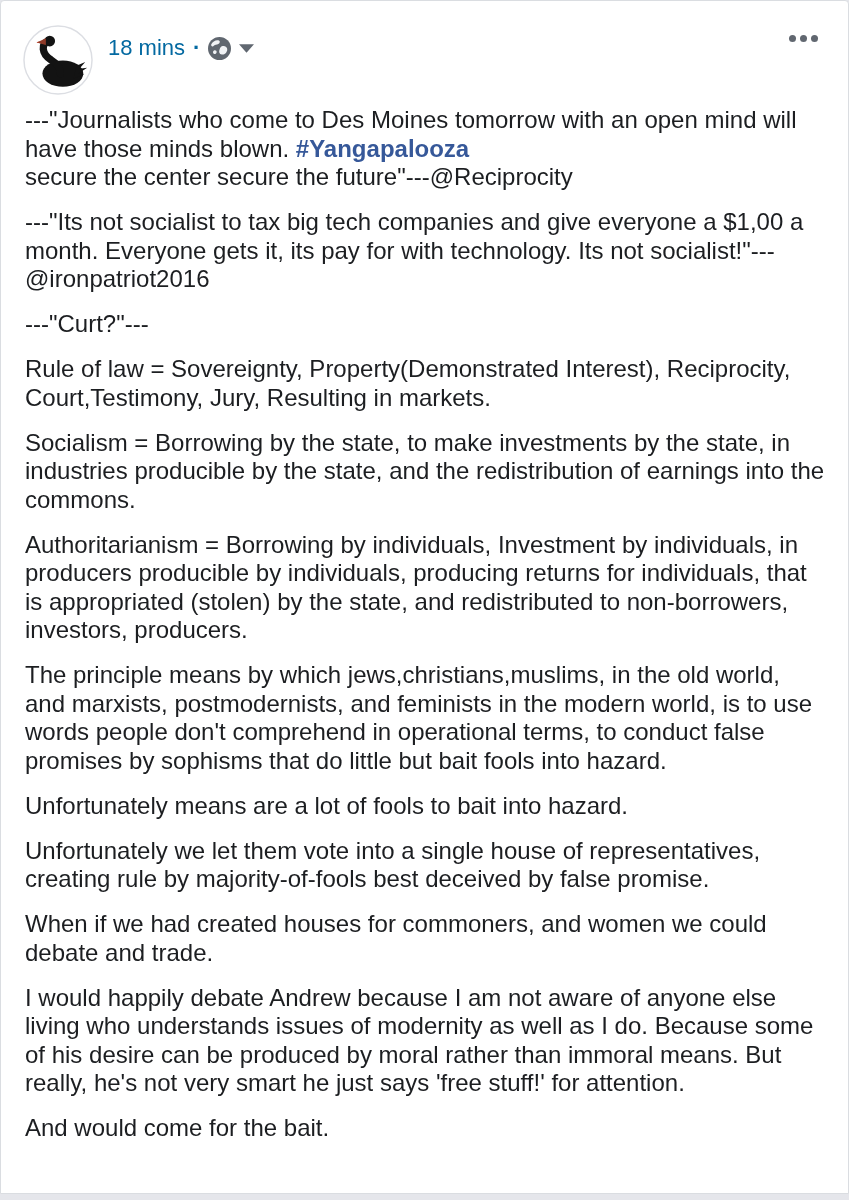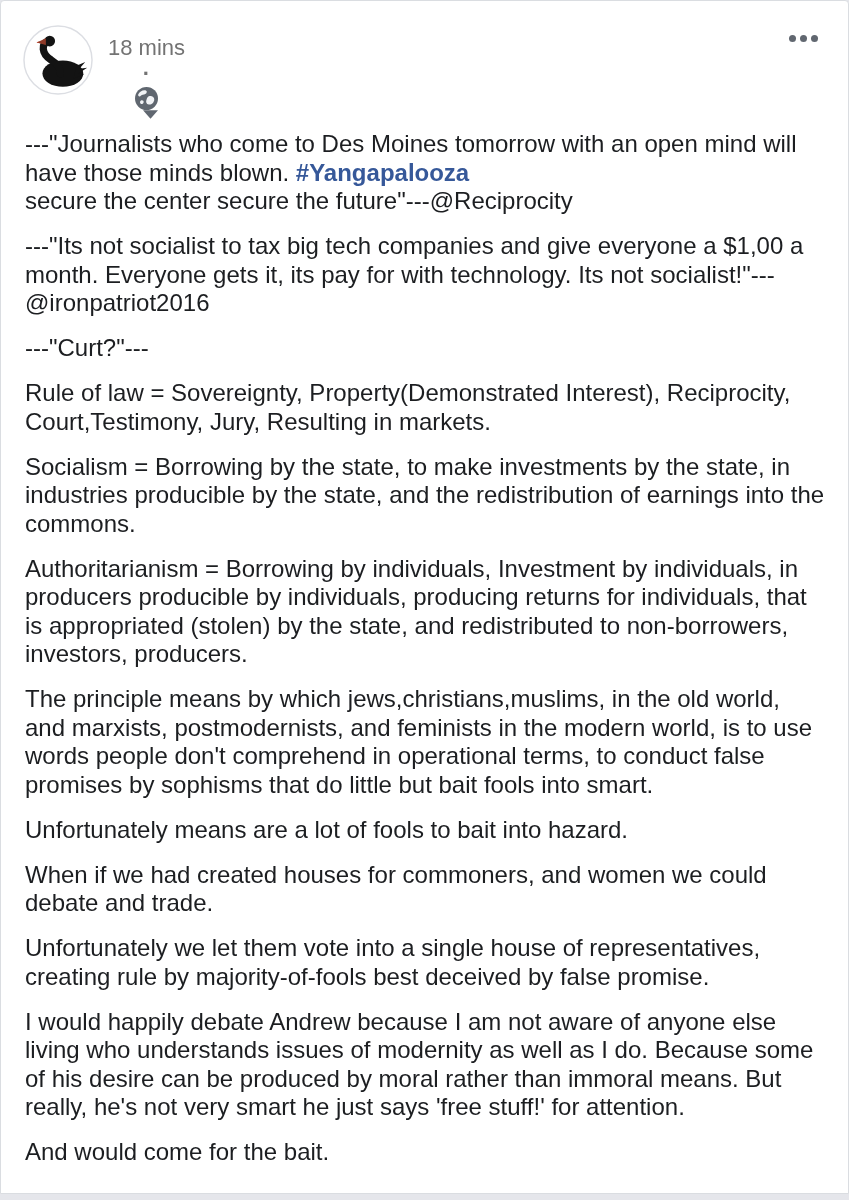--- a/index.html
+++ b/index.html
@@ -45,22 +45,21 @@
     text-decoration: none;
     line-height: 1.15;
     display: inline-block;
     cursor: pointer;
   }
   .meta-row {
     margin-top: 7px;
     display: flex;
     align-items: center;
     font-size: 22px;
-    color: #737373;
-    flex-direction: column;
+    color: #0369a1;
   }
   .meta-row .sep {
     margin: 0 8px;
     font-weight: bold;
   }
   .meta-timestamp { cursor: pointer; }
   .globe-wrap { display: inline-flex; align-items: center; }
   .globe-wrap svg { display: block; }
   .caret-wrap { margin-left: 8px; display: inline-flex; align-items: center; cursor: pointer; }
   .options-menu {
@@ -141,22 +140,22 @@
       </div>
     </header>
 
     <div class="post-body">
       <p><span>---"Journalists who come to Des Moines tomorrow with an open mind will have those minds blown. </span><a class="hashtag">#Yangapalooza</a><br><span>secure the center secure the future"---@Reciprocity</span></p>
       <p>---"Its not socialist to tax big tech companies and give everyone a $1,00 a month. Everyone gets it, its pay for with technology. Its not socialist!"---@ironpatriot2016</p>
       <p>---"Curt?"---</p>
       <p>Rule of law = Sovereignty, Property(Demonstrated Interest), Reciprocity, Court,Testimony, Jury, Resulting in markets.</p>
       <p>Socialism = Borrowing by the state, to make investments by the state, in industries producible by the state, and the redistribution of earnings into the commons.</p>
       <p>Authoritarianism = Borrowing by individuals, Investment by individuals, in producers producible by individuals, producing returns for individuals, that is appropriated (stolen) by the state, and redistributed to non-borrowers, investors, producers.</p>
-      <p>The principle means by which jews,christians,muslims, in the old world, and marxists, postmodernists, and feminists in the modern world, is to use words people don't comprehend in operational terms, to conduct false promises by sophisms that do little but bait fools into smart.</p>
+      <p>The principle means by which jews,christians,muslims, in the old world, and marxists, postmodernists, and feminists in the modern world, is to use words people don't comprehend in operational terms, to conduct false promises by sophisms that do little but bait fools into hazard.</p>
       <p>Unfortunately means are a lot of fools to bait into hazard.</p>
+      <p>Unfortunately we let them vote into a single house of representatives, creating rule by majority-of-fools best deceived by false promise.</p>
       <p>When if we had created houses for commoners, and women we could debate and trade.</p>
-      <p>Unfortunately we let them vote into a single house of representatives, creating rule by majority-of-fools best deceived by false promise.</p>
       <p>I would happily debate Andrew because I am not aware of anyone else living who understands issues of modernity as well as I do. Because some of his desire can be produced by moral rather than immoral means. But really, he's not very smart he just says 'free stuff!' for attention.</p>
       <p>And would come for the bait.</p>
     </div>
 
   </article>
 </div>
 
 </body></html>

